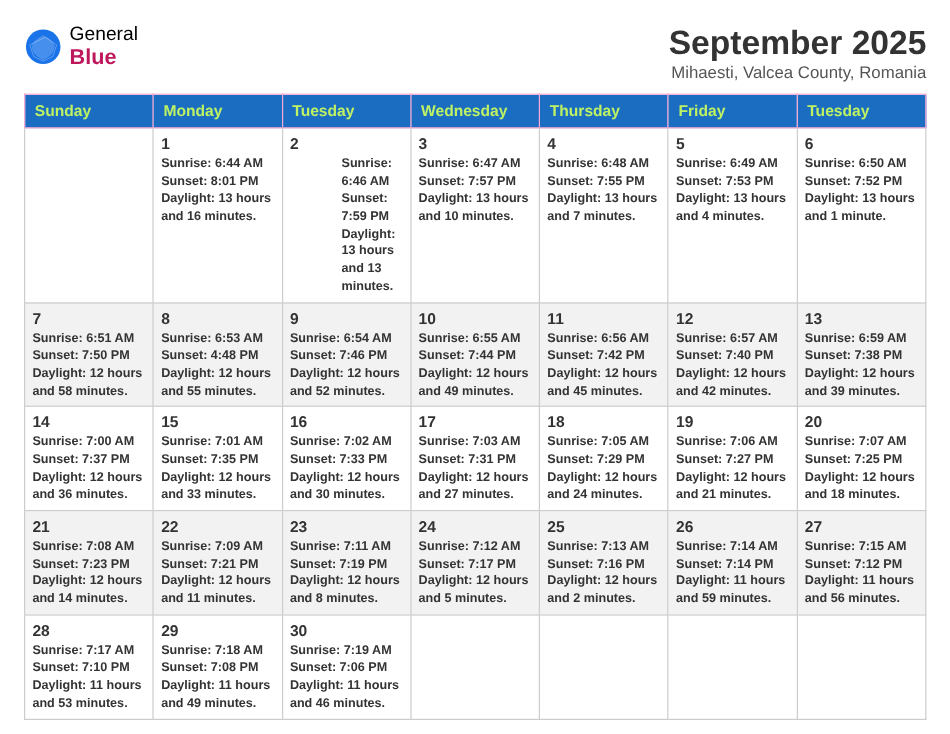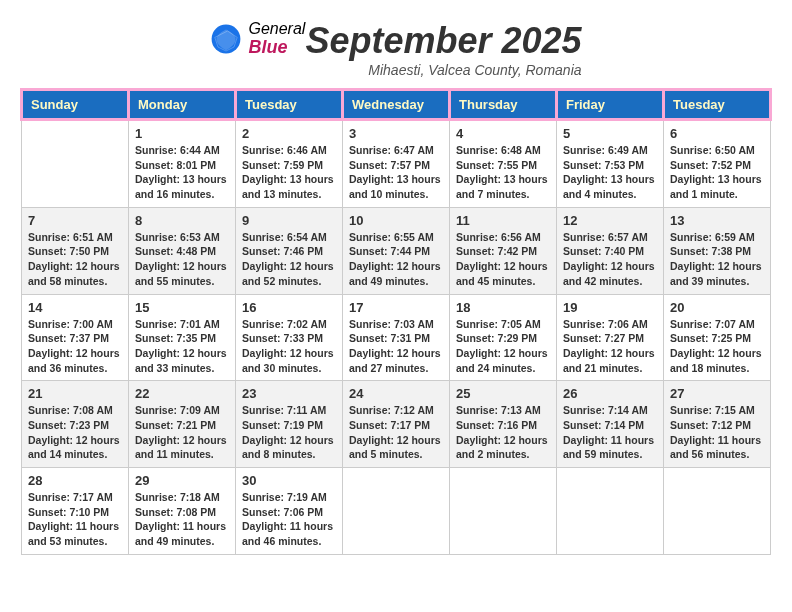--- a/index.html
+++ b/index.html
@@ -5,24 +5,23 @@
     * { box-sizing: border-box; margin: 0; padding: 0; }
     body {
       font-family: Arial, sans-serif;
       background: #fff;
       width: 792px;
       min-height: 612px;
       padding: 20px;
     }
     .header {
       display: flex;
-      justify-content: center;
+      justify-content: space-between;
       align-items: flex-start;
       margin-bottom: 10px;
-      font-style: italic;
     }
     .logo {
       display: flex;
       align-items: center;
       gap: 6px;
     }
     .logo-text {
       display: flex;
       flex-direction: column;
       line-height: 1.1;
@@ -33,40 +32,40 @@
       color: #be185d;
     }
     .logo-icon {
       width: 32px;
       height: 32px;
     }
     .title-section {
       text-align: right;
     }
     .month-title {
-      font-size: 36px;
+      font-size: 28px;
       font-weight: bold;
       color: #333;
     }
     .location {
       font-size: 14px;
       color: #555;
     }
     .calendar {
       width: 100%;
       border-collapse: collapse;
       border: 1px solid #ccc;
     }
     .calendar th {
       background-color: #1a6dc0;
-      color: #fef9c3;
+      color: #bef264;
       text-align: left;
       padding: 6px 8px;
       font-size: 13px;
-      border: 3px solid #f9a8d4;
+      border: 1px solid #f9a8d4;
       margin-left: 35px;
     }
     .calendar td {
       border: 1px solid #ccc;
       vertical-align: top;
       padding: 5px 6px;
       width: calc(100% / 7);
       min-height: 80px;
     }
     .day-number {
@@ -130,21 +129,21 @@
         <td class="empty-cell"></td>
         <td>
           <span class="day-number">1</span>
           <div class="day-info" style="white-space: pre-line;">Sunrise: 6:44 AM
 Sunset: 8:01 PM
 Daylight: 13 hours
 and 16 minutes.</div>
         </td>
         <td>
           <span class="day-number">2</span>
-          <div class="day-info" style="white-space: pre-line;">Sunrise: 6:46 AM
+          <div class="day-info" style="white-space: pre-line; margin-left: 43px;">Sunrise: 6:46 AM
 Sunset: 7:59 PM
 Daylight: 13 hours
 and 13 minutes.</div>
         </td>
         <td>
           <span class="day-number">3</span>
           <div class="day-info" style="white-space: pre-line;">Sunrise: 6:47 AM
 Sunset: 7:57 PM
 Daylight: 13 hours
 and 10 minutes.</div>

